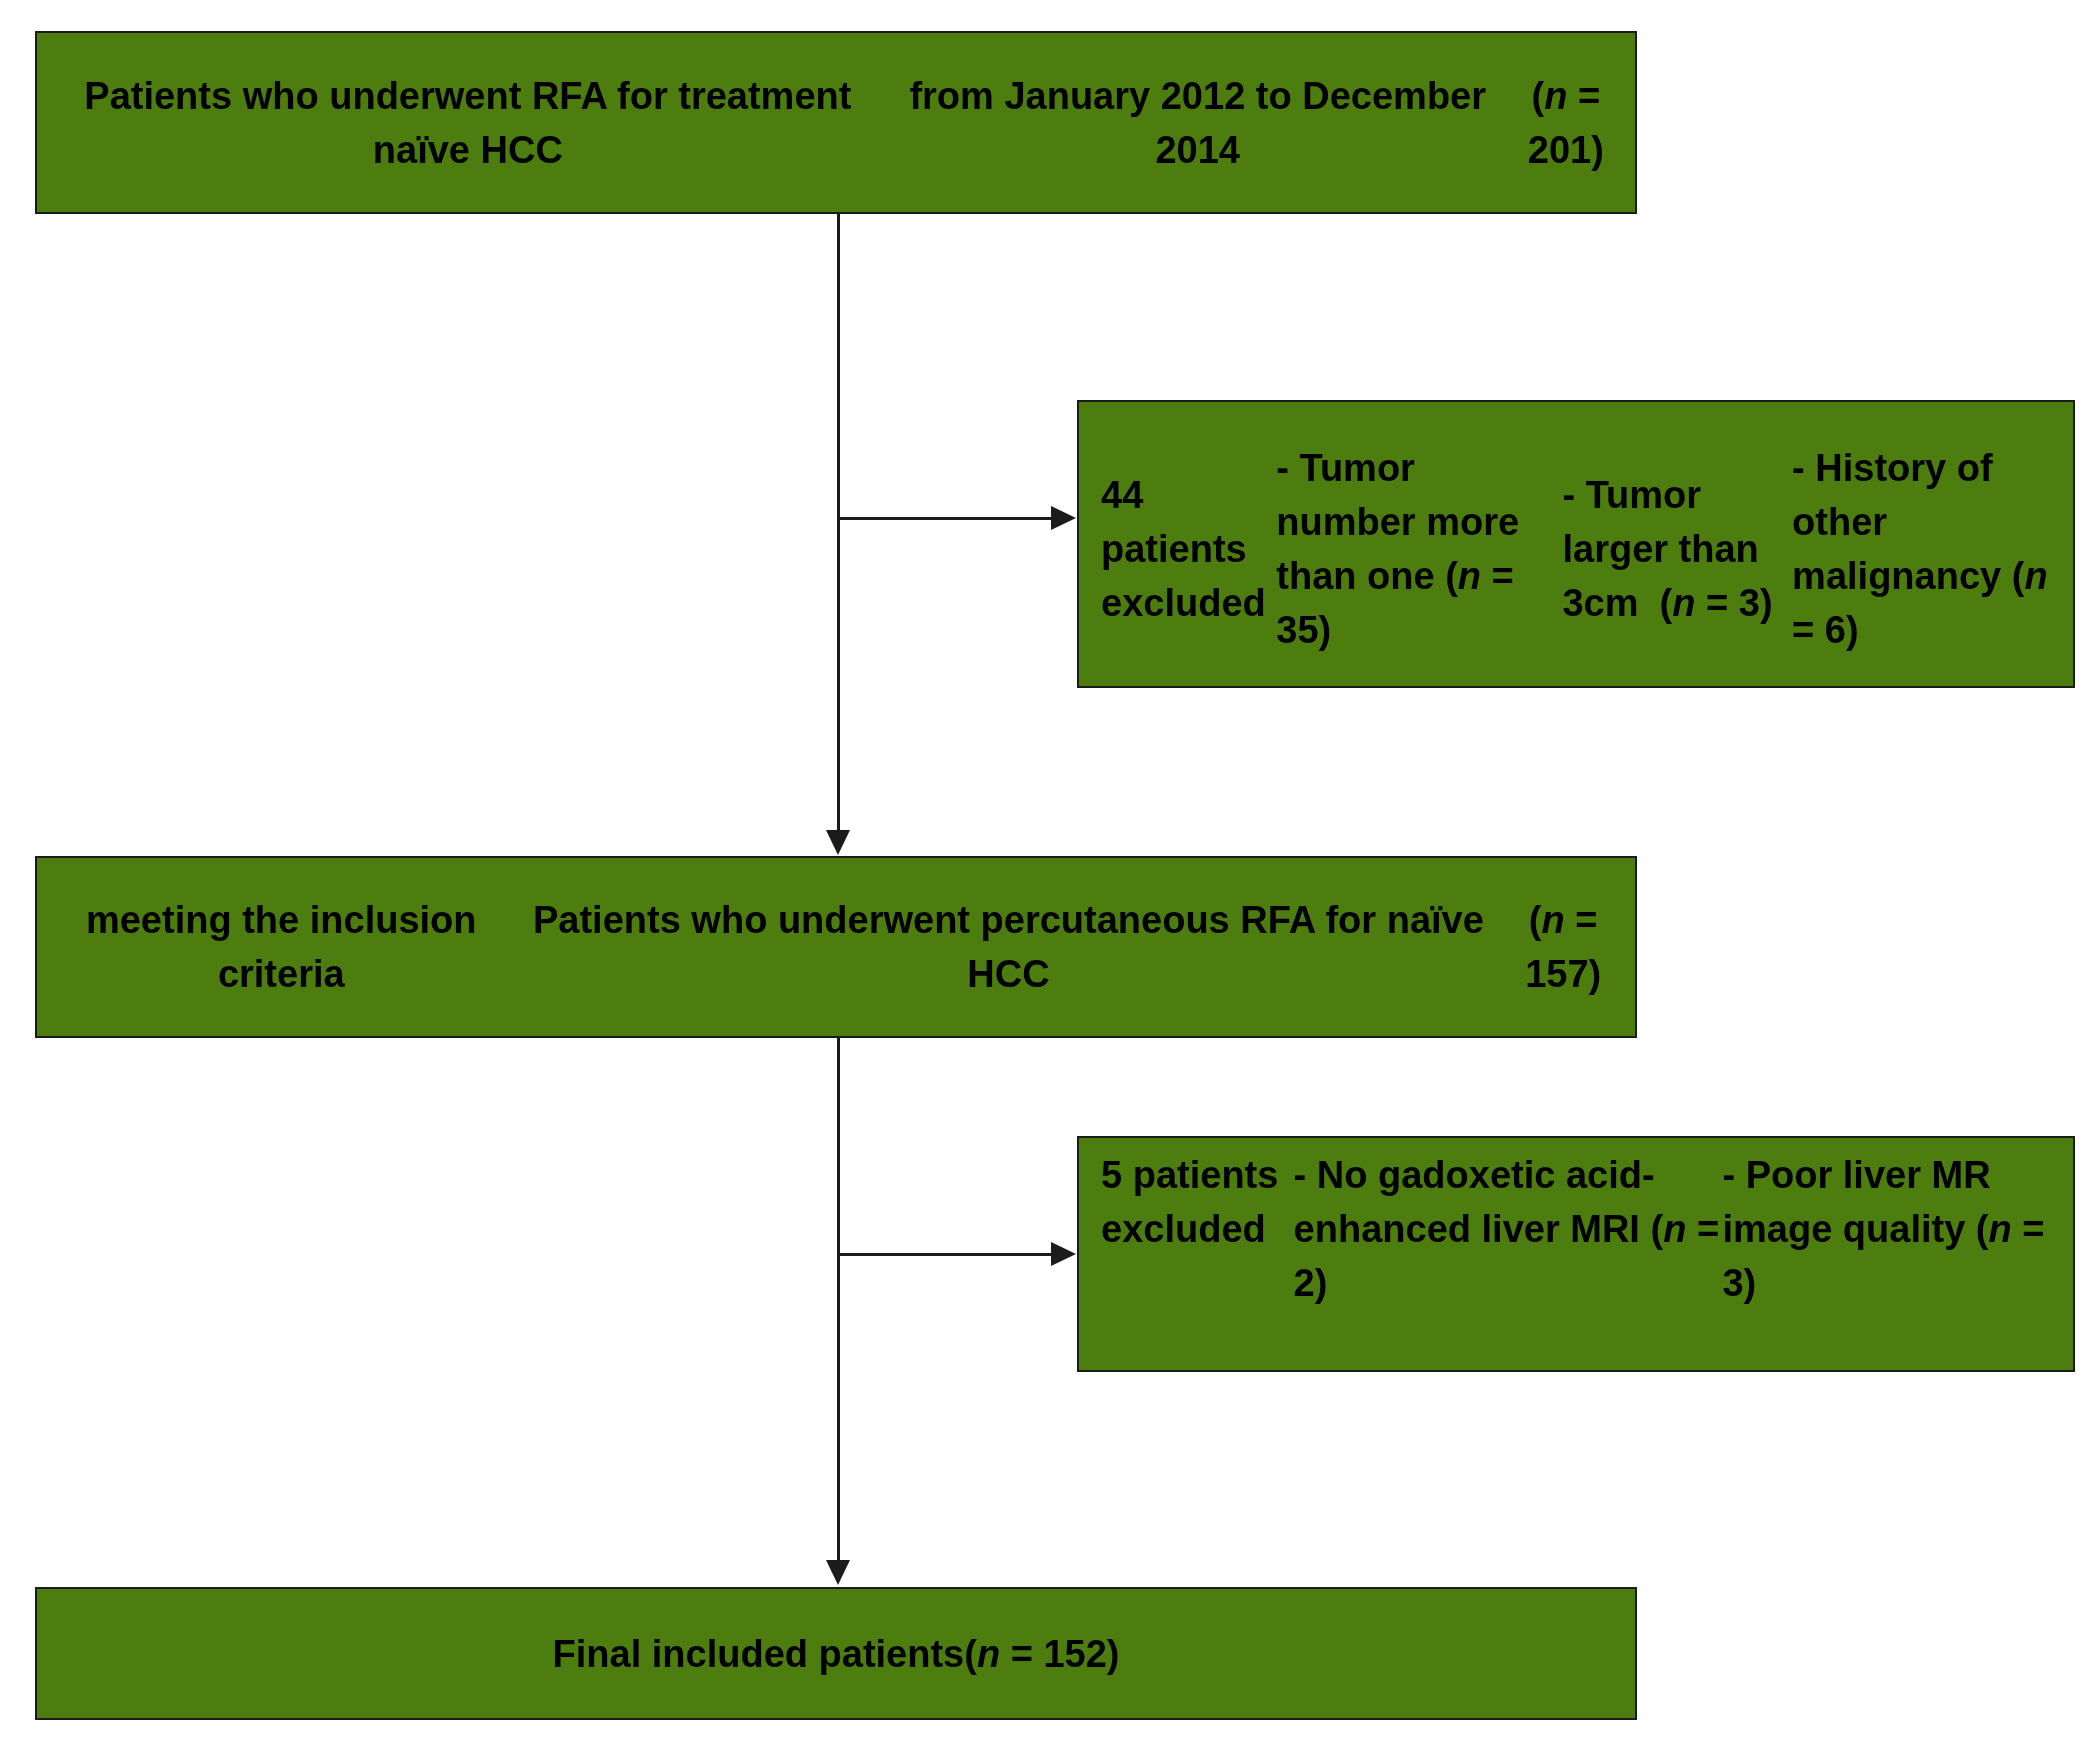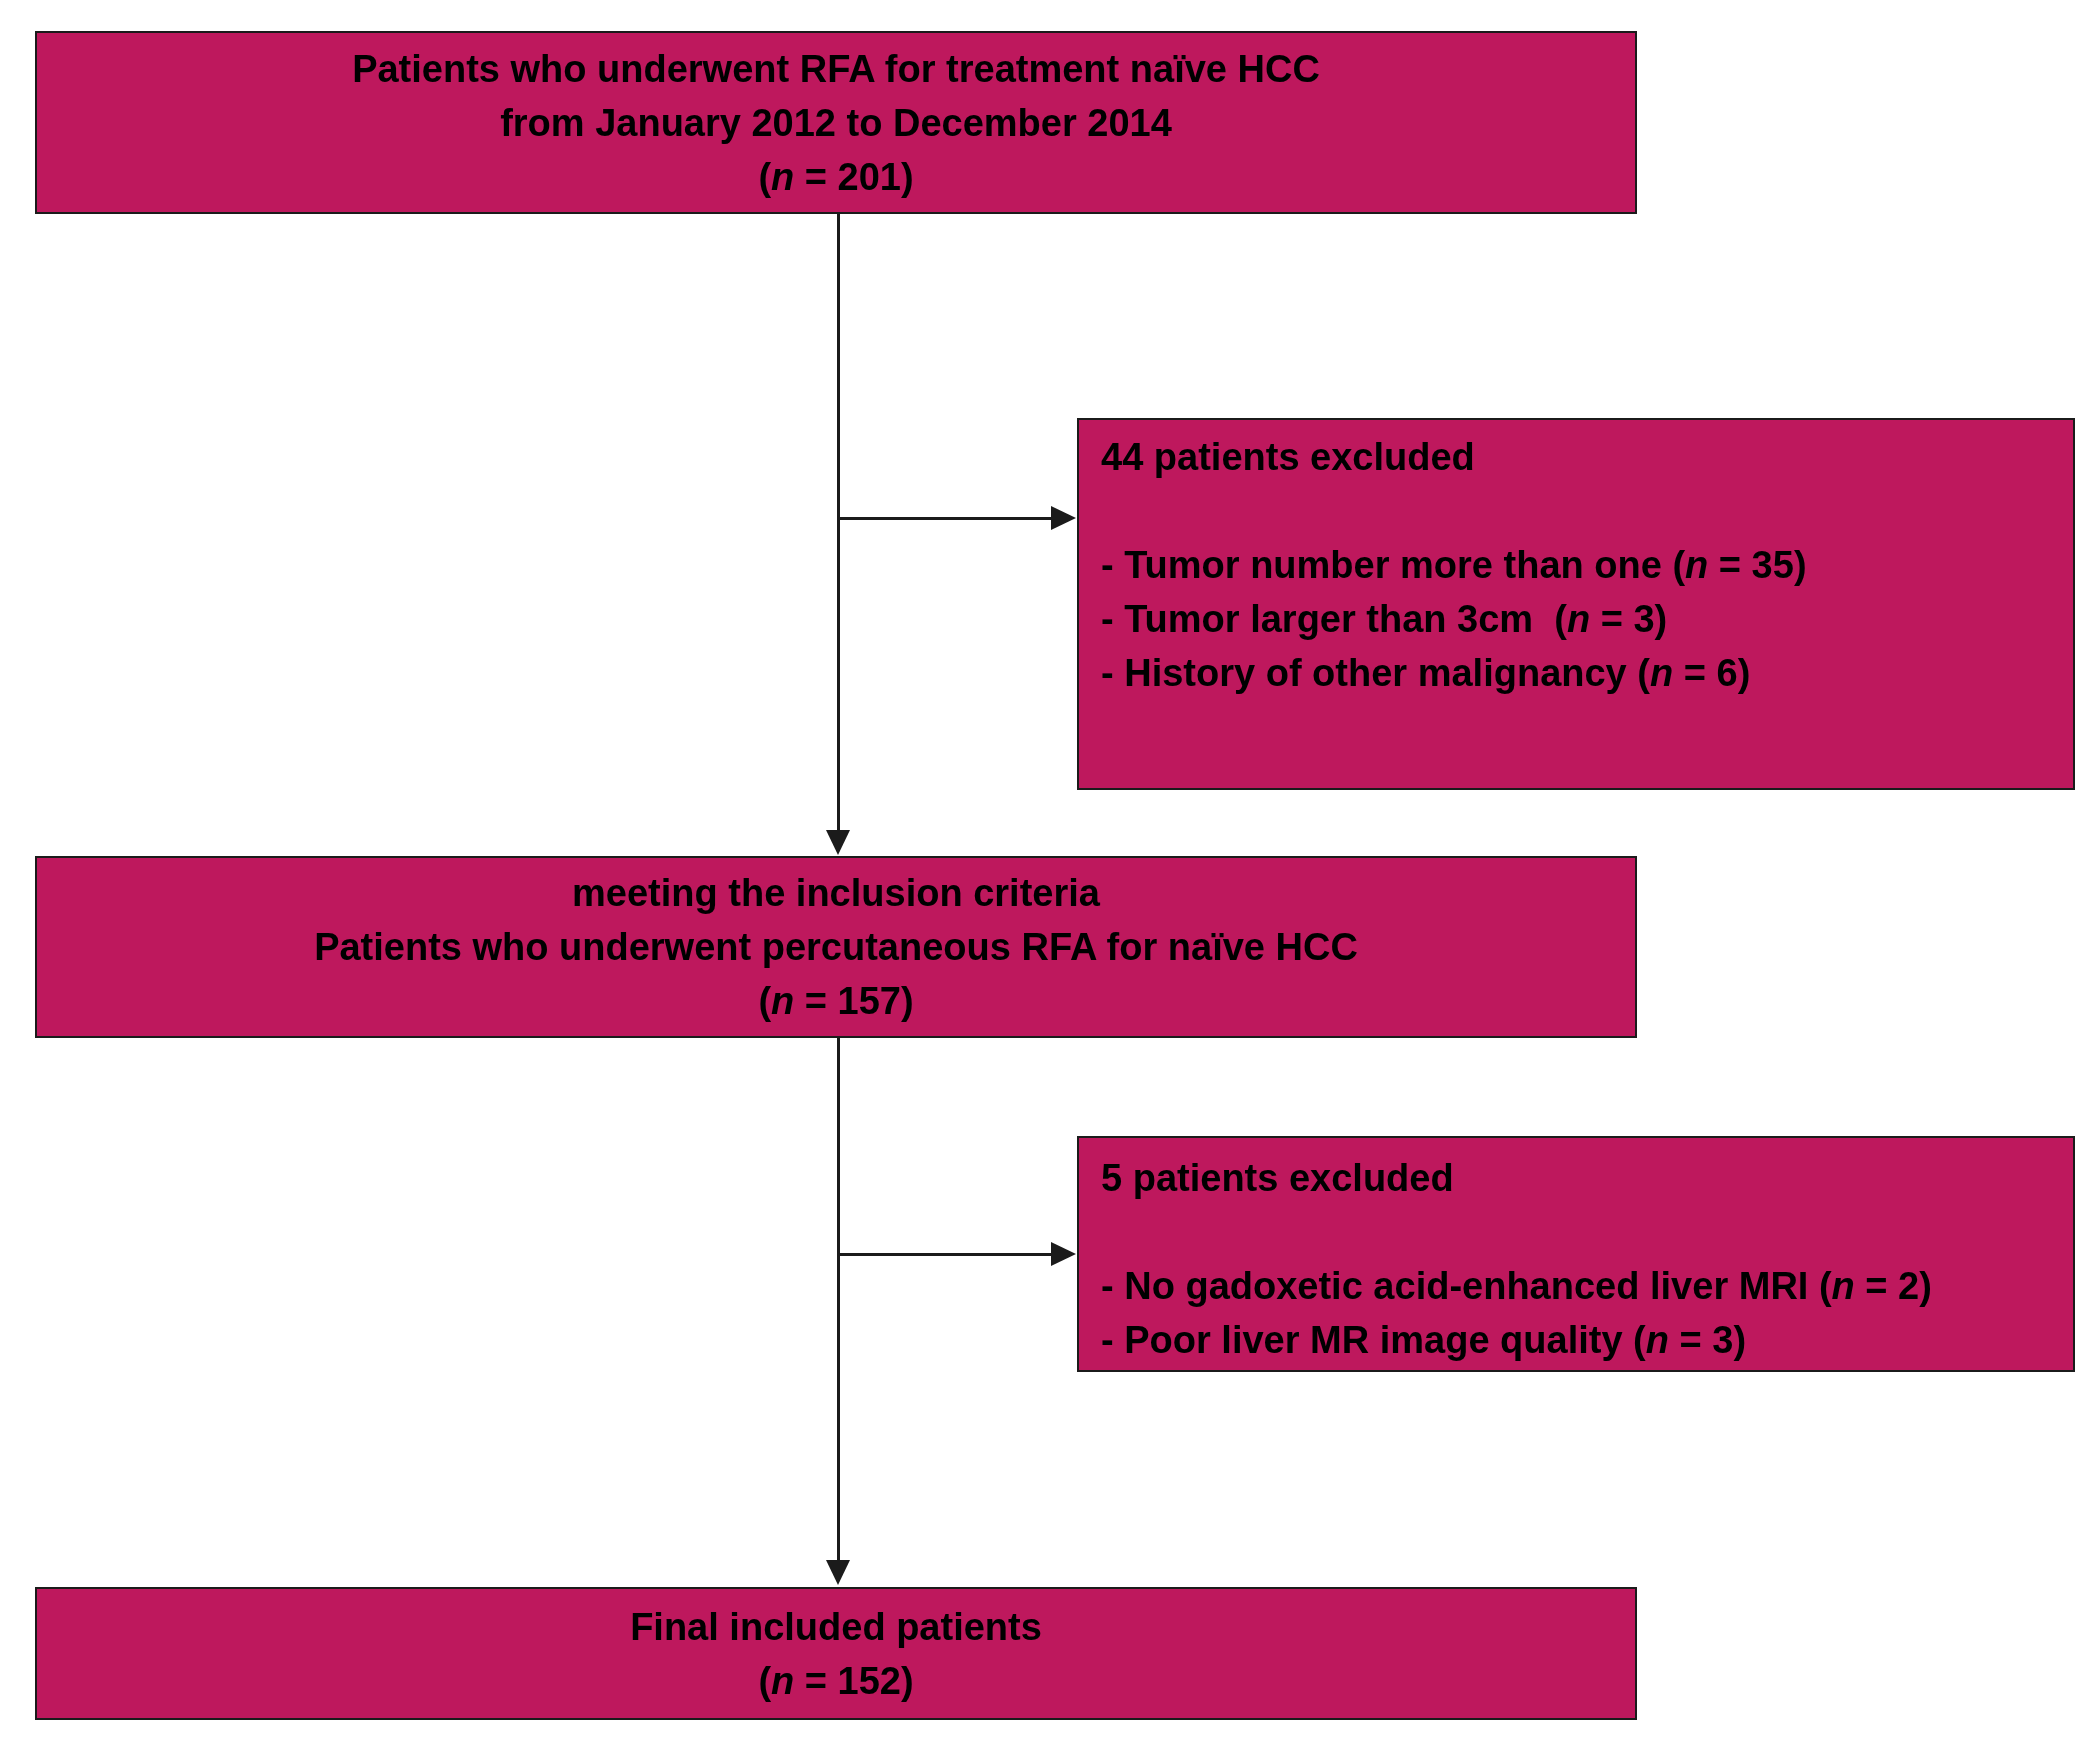--- a/index.html
+++ b/index.html
@@ -14,23 +14,23 @@
     background: #ffffff;
     font-family: "Liberation Sans", sans-serif;
     font-weight: 700;
     color: #000000;
     overflow: hidden;
   }
   .box {
     position: absolute;
     box-sizing: border-box;
     border: 2.9px solid #1b1b1b;
-    background: #be185d;
+    background: #4d7c0f;
     display: flex;
-    flex-direction: column;
+    flex-direction: row;
   }
   .box.main {
     left: 35px;
     width: 1602px;
     align-items: center;
     justify-content: center;
     text-align: center;
   }
   .box.side {
     left: 1077px;
@@ -42,21 +42,21 @@
   }
   .line {
     font-size: 38px;
     line-height: 54px;
     white-space: pre-wrap;
   }
   .box.side .line { line-height: 54px; }
   .line em { font-style: italic; font-weight: inherit; }
 
   #box-source   { top: 31px;   height: 183px; }
-  #box-excl1    { top: 418px;  height: 372px; }
+  #box-excl1    { top: 400px;  height: 288px; align-items: center; }
   #box-included { top: 856px; height: 182px; }
   #box-excl2    { top: 1136px; height: 236px; justify-content: center; }
   #box-final    { top: 1587px; height: 133px; }
 
   .vline, .hline {
     position: absolute;
     background: #1b1b1b;
   }
   .vline { width: 2.9px; }
   .hline { height: 2.9px; }

